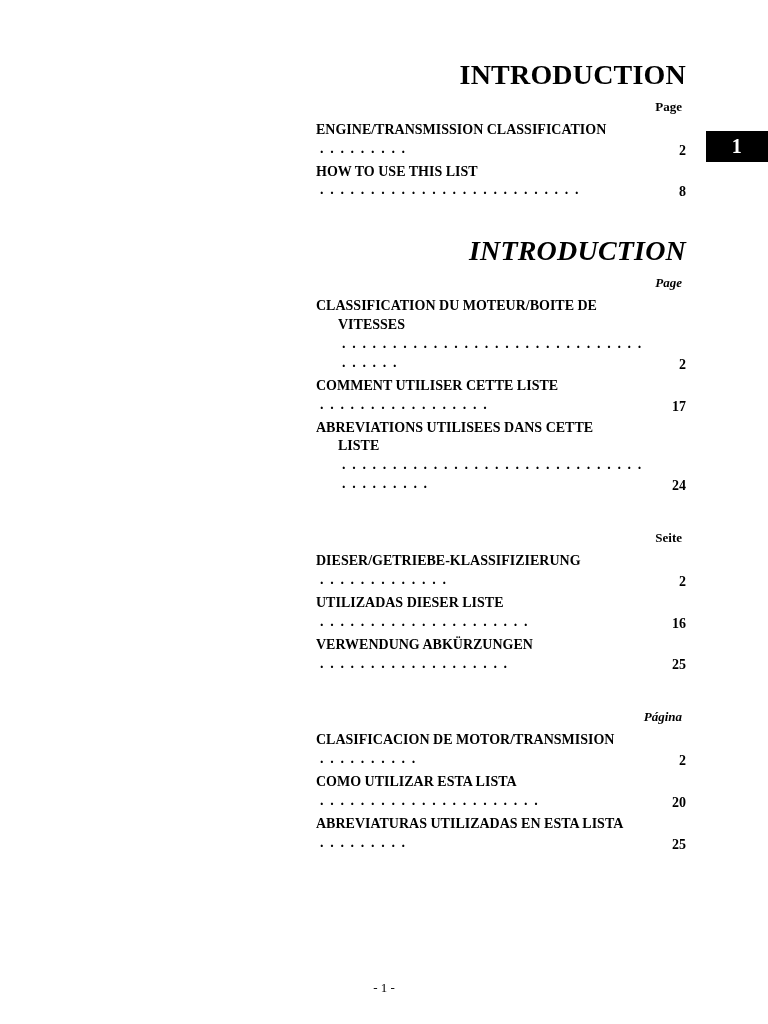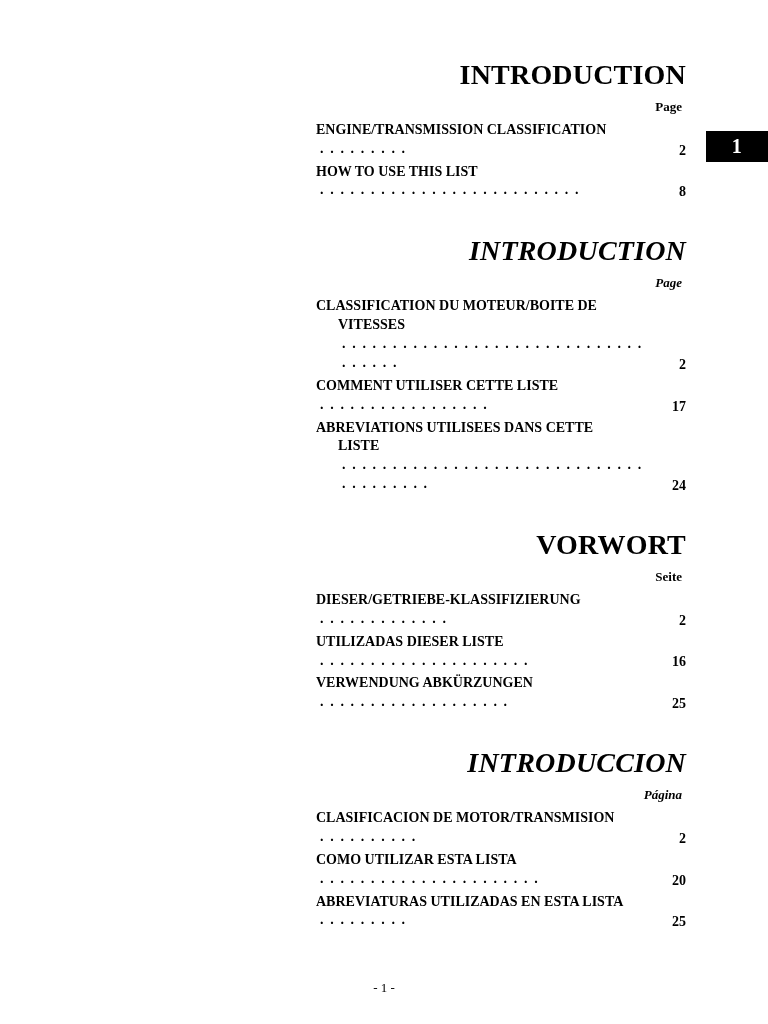--- a/index.html
+++ b/index.html
@@ -170,21 +170,20 @@
           </td>
           <td class="entry-page">24</td>
         </tr>
       </tbody>
         </table>
     </div>
 
     <div class="gap-lg"></div>
 
     <div class="section">
-      <h1 class="sec-title">VORWORT</h1>
       <div class="page-head">Seite</div>
       <table class="toc">
         <tbody>
             <tr>
           <td class="entry-label">
             <span>DIESER/GETRIEBE-KLASSIFIZIERUNG</span><span class="leader">. . . . . . . . . . . . .</span>
           </td>
           <td class="entry-page">2</td>
         </tr>
         <tr>
@@ -199,21 +198,20 @@
           </td>
           <td class="entry-page">25</td>
         </tr>
       </tbody>
         </table>
     </div>
 
     <div class="gap-lg"></div>
 
     <div class="section">
-      <h1 class="sec-title italic">INTRODUCCION</h1>
       <div class="page-head italic">Página</div>
       <table class="toc italic">
         <tbody>
             <tr>
           <td class="entry-label">
             <span>CLASIFICACION DE MOTOR/TRANSMISION</span><span class="leader">. . . . . . . . . .</span>
           </td>
           <td class="entry-page">2</td>
         </tr>
         <tr>

